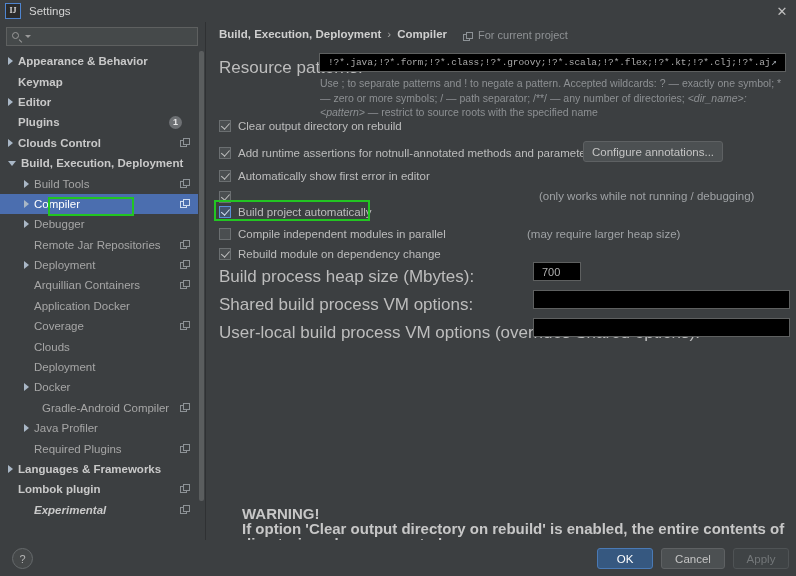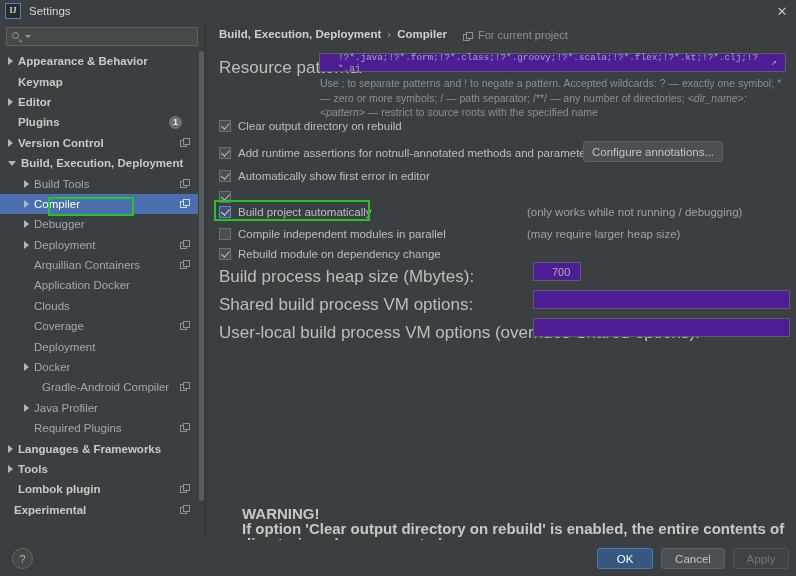--- a/index.html
+++ b/index.html
@@ -231,26 +231,26 @@
   .scope .copy-ico i { background: #3c3f41; }
 
   .row-label {
     position: absolute;
     font-size: 17px;
     color: #bdbdbd;
     text-align: right;
   }
   .textfield {
     position: absolute;
-    background: #4c1d95;
+    background: #000000;
     border: 1px solid #5e6060;
     box-sizing: border-box;
     display: flex;
     align-items: center;
-    padding: 0 18px;
+    padding: 0 8px;
     font-size: 11px;
     color: #b0b0b0;
   }
   .textfield.mono {
     font-family: "Liberation Mono", monospace;
     font-size: 9.5px;
     color: #a9a9a9;
     letter-spacing: -0.1px;
   }
   .expand-ico {
@@ -423,21 +423,21 @@
           <span class="arrow right"></span>
           <span class="lbl">Editor</span>
         </div>
         <div class="node bold" style="padding-left: 8px;">
           <span class="arrow none"></span>
           <span class="lbl">Plugins</span>
           <span class="badge">1</span>
         </div>
         <div class="node bold" style="padding-left: 8px;">
           <span class="arrow right"></span>
-          <span class="lbl">Version Control</span>
+          <span class="lbl">Clouds Control</span>
           <span class="copy-ico">
             <i class="b1"></i>
             <i class="b2"></i>
           </span>
         </div>
         <div class="node bold" style="padding-left: 8px;">
           <span class="arrow down"></span>
           <span class="lbl">Build, Execution, Deployment</span>
         </div>
         <div class="node plain" style="padding-left: 24px;">
@@ -454,20 +454,28 @@
           <span class="copy-ico">
             <i class="b1"></i>
             <i class="b2"></i>
           </span>
         </div>
         <div class="node plain" style="padding-left: 24px;">
           <span class="arrow right"></span>
           <span class="lbl">Debugger</span>
         </div>
         <div class="node plain" style="padding-left: 24px;">
+          <span class="arrow none"></span>
+          <span class="lbl">Remote Jar Repositories</span>
+          <span class="copy-ico">
+            <i class="b1"></i>
+            <i class="b2"></i>
+          </span>
+        </div>
+        <div class="node plain" style="padding-left: 24px;">
           <span class="arrow right"></span>
           <span class="lbl">Deployment</span>
           <span class="copy-ico">
             <i class="b1"></i>
             <i class="b2"></i>
           </span>
         </div>
         <div class="node plain" style="padding-left: 24px;">
           <span class="arrow none"></span>
           <span class="lbl">Arquillian Containers</span>
@@ -475,39 +483,39 @@
             <i class="b1"></i>
             <i class="b2"></i>
           </span>
         </div>
         <div class="node plain" style="padding-left: 24px;">
           <span class="arrow none"></span>
           <span class="lbl">Application Docker</span>
         </div>
         <div class="node plain" style="padding-left: 24px;">
           <span class="arrow none"></span>
+          <span class="lbl">Coverage</span>
+          <span class="copy-ico">
+            <i class="b1"></i>
+            <i class="b2"></i>
+          </span>
+        </div>
+        <div class="node plain" style="padding-left: 24px;">
+          <span class="arrow none"></span>
           <span class="lbl">Clouds</span>
         </div>
         <div class="node plain" style="padding-left: 24px;">
           <span class="arrow none"></span>
-          <span class="lbl">Coverage</span>
-          <span class="copy-ico">
-            <i class="b1"></i>
-            <i class="b2"></i>
-          </span>
-        </div>
-        <div class="node plain" style="padding-left: 24px;">
-          <span class="arrow none"></span>
           <span class="lbl">Deployment</span>
         </div>
         <div class="node plain" style="padding-left: 24px;">
           <span class="arrow right"></span>
           <span class="lbl">Docker</span>
         </div>
-        <div class="node plain" style="padding-left: 32px;">
+        <div class="node plain" style="padding-left: 24px; margin-left: 8px;">
           <span class="arrow none"></span>
           <span class="lbl">Gradle-Android Compiler</span>
           <span class="copy-ico">
             <i class="b1"></i>
             <i class="b2"></i>
           </span>
         </div>
         <div class="node plain" style="padding-left: 24px;">
           <span class="arrow right"></span>
           <span class="lbl">Java Profiler</span>
@@ -518,32 +526,28 @@
           <span class="copy-ico">
             <i class="b1"></i>
             <i class="b2"></i>
           </span>
         </div>
         <div class="node bold" style="padding-left: 8px;">
           <span class="arrow right"></span>
           <span class="lbl">Languages &amp; Frameworks</span>
         </div>
         <div class="node bold" style="padding-left: 8px;">
-          <span class="arrow right"></span>
-          <span class="lbl">Tools</span>
-        </div>
-        <div class="node bold" style="padding-left: 8px;">
           <span class="arrow none"></span>
           <span class="lbl">Lombok plugin</span>
           <span class="copy-ico">
             <i class="b1"></i>
             <i class="b2"></i>
           </span>
         </div>
-        <div class="node bold" style="padding-left: 4px;">
+        <div class="node bold" style="padding-left: 24px; font-style: italic;">
           <span class="arrow none"></span>
           <span class="lbl">Experimental</span>
           <span class="copy-ico">
             <i class="b1"></i>
             <i class="b2"></i>
           </span>
         </div>
       </div>
 
     <div class="side-scroll">
@@ -594,21 +598,21 @@
           <span class="cbox checked"></span>
           <span class="cb-lbl">Automatically show first error in editor</span>
         </div>
         <div class="cb-row" style="top: 167px;">
           <span class="cbox checked"></span>
         </div>
         <div class="cb-row" style="top: 182px;">
           <span class="cbox checked focused"></span>
           <span class="cb-lbl">Build project automatically</span>
         </div>
-        <div class="side-note" style="top: 184px;">(only works while not running / debugging)</div>
+        <div class="side-note" style="top: 168px; margin-left: 12px;">(only works while not running / debugging)</div>
         <div class="cb-row" style="top: 204px;">
           <span class="cbox"></span>
           <span class="cb-lbl">Compile independent modules in parallel</span>
         </div>
         <div class="side-note" style="top: 206px;">(may require larger heap size)</div>
         <div class="cb-row" style="top: 224px;">
           <span class="cbox checked"></span>
           <span class="cb-lbl">Rebuild module on dependency change</span>
         </div>
       </div>

